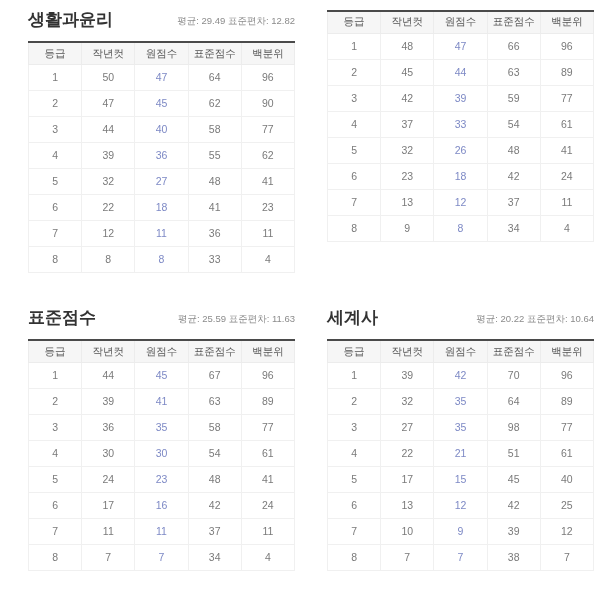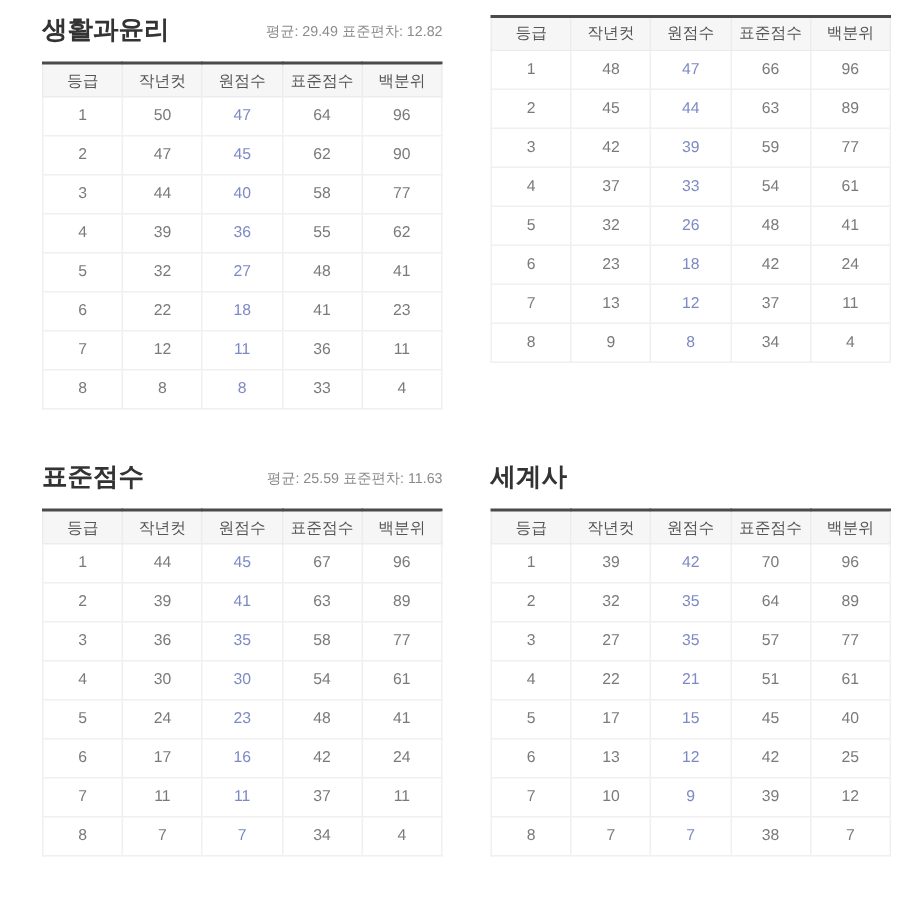--- a/index.html
+++ b/index.html
@@ -290,20 +290,21 @@
             <td>34</td>
             <td>4</td>
           </tr>
         </tbody>
     </table>
   </section>
 
   <section class="table-block">
     <div class="block-head">
       <span class="subject-title">세계사</span>
+      <span class="subject-stats">평균: 20.22 표준편차: 10.64</span>
     </div>
     <table>
       <thead>
           <tr>
             <th>등급</th>
             <th>작년컷</th>
             <th>원점수</th>
             <th>표준점수</th>
             <th>백분위</th>
           </tr>
@@ -320,21 +321,21 @@
             <td>2</td>
             <td>32</td>
             <td class="raw-score">35</td>
             <td>64</td>
             <td>89</td>
           </tr>
           <tr>
             <td>3</td>
             <td>27</td>
             <td class="raw-score">35</td>
-            <td>57</td>
+            <td>98</td>
             <td>77</td>
           </tr>
           <tr>
             <td>4</td>
             <td>22</td>
             <td class="raw-score">21</td>
             <td>51</td>
             <td>61</td>
           </tr>
           <tr>

